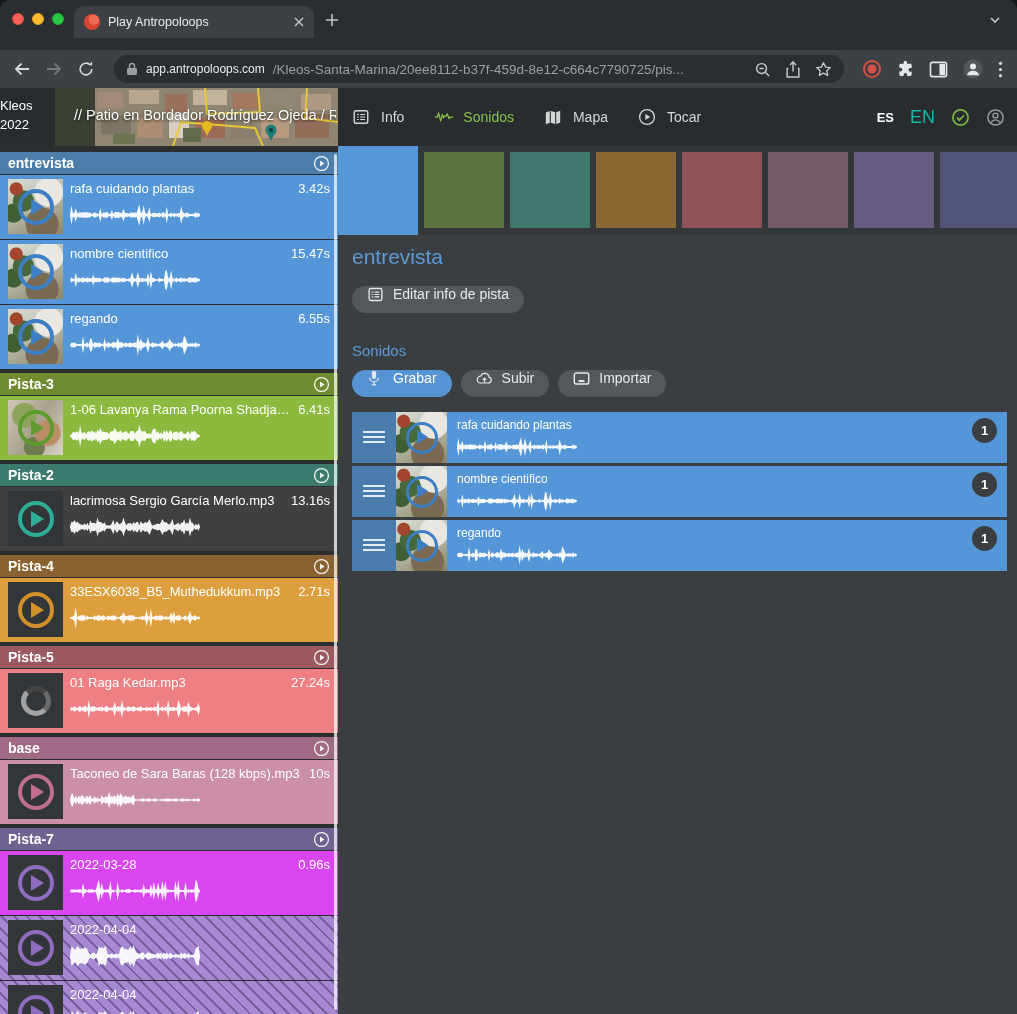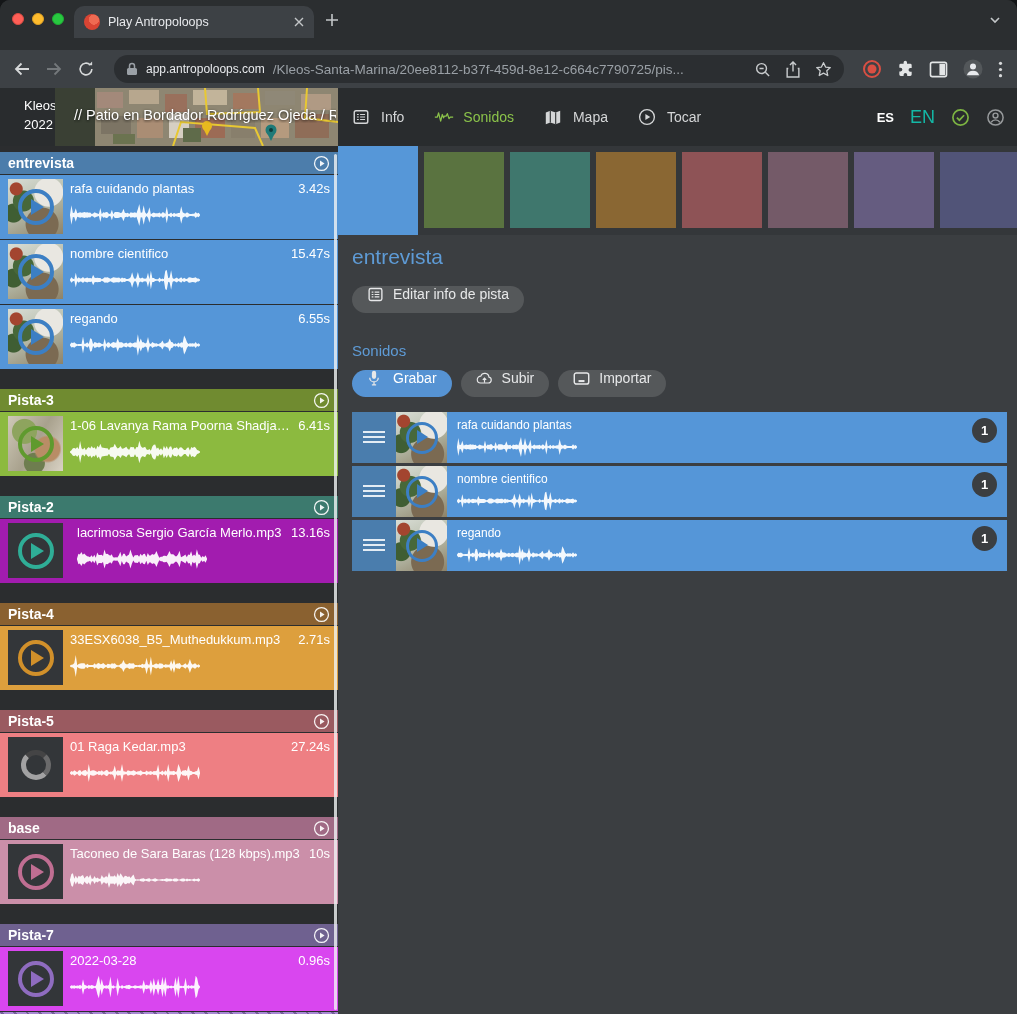--- a/index.html
+++ b/index.html
@@ -28,39 +28,39 @@
   .navbtn.disabled{color:#74787b;}
   .urlbar{height:28px;background:#2b2e31;border-radius:14px;flex:none;width:730px;margin-left:8px;
     display:flex;align-items:center;padding:0 12px;gap:8px;color:#9aa0a6;}
   .urlbar .host{color:#e8eaed;font-size:12px;white-space:nowrap;}
   .urlbar .path{color:#9aa0a6;font-size:13.5px;white-space:nowrap;overflow:hidden;flex:1;}
   .urlicons{display:flex;gap:14px;align-items:center;color:#c8cbcd;}
   .rightcluster{display:flex;gap:14px;align-items:center;margin-left:auto;color:#d7d9da;padding-right:4px;}
 
   
   .appheader{height:58px;background:#292c2e;position:relative;flex:none;}
-  .project{position:absolute;left:24px;top:9px;color:#fff;font-size:13px;line-height:1.45;}
+  .project{position:absolute;left:0;top:9px;color:#fff;font-size:13px;line-height:1.45;}
   .mapimg{position:absolute;left:55px;top:0;width:283px;height:58px;overflow:hidden;}
   .breadcrumb{position:absolute;left:74px;top:19px;width:262px;color:#fff;font-size:14.5px;
     text-shadow:0 1px 3px rgba(0,0,0,.8);white-space:nowrap;overflow:hidden;}
   .apptabs{position:absolute;left:352px;top:0;height:58px;display:flex;align-items:center;gap:30px;}
   .apptab{display:flex;align-items:center;gap:9px;color:#d4d6d7;font-size:14px;cursor:pointer;}
   .apptab.active{color:#8bc34a;}
   .apptab .icn{width:20px;height:18px;display:flex;align-items:center;}
   .lang{position:absolute;right:12px;top:0;height:58px;display:flex;align-items:center;gap:16px;}
   .lang .es{color:#fff;font-size:13px;font-weight:bold;}
   .lang .en{color:#14b8a6;font-size:18px;font-weight:normal;}
 
   
   .content{flex:1;display:flex;min-height:0;}
   .sidebar{width:338px;flex:none;background:#2b2d2f;position:relative;overflow:hidden;padding-top:6px;}
   .sb-scroll{position:absolute;right:1px;top:8px;bottom:4px;width:3px;border-radius:2px;
     background:rgba(240,242,244,.8);}
   .track-header{height:22px;display:flex;align-items:center;justify-content:space-between;
-    padding:0 8px;color:#fff;font-size:14px;font-weight:700;margin-top:20px;}
+    padding:0 8px;color:#fff;font-size:14px;font-weight:700;margin-top:4px;}
   .track:first-child .track-header{margin-top:0;}
   .hdr-play{width:17px;height:17px;color:rgba(255,255,255,.92);}
   .hdr-play svg{width:17px;height:17px;display:block;}
   .track-header{margin-bottom:1px;}
   .sound-row{height:64px;margin-bottom:1px;display:flex;position:relative;}
   .thumb{width:55px;height:55px;margin:4px 0 0 8px;flex:none;position:relative;background:#333639;
     display:flex;align-items:center;justify-content:center;overflow:hidden;}
   .thumb.garden{background:
     radial-gradient(circle at 15% 18%, #a3452f 0 6px, transparent 7px),
     radial-gradient(circle at 28% 40%, #47683a 0 10px, transparent 11px),
@@ -415,21 +415,21 @@
     <header class="track-header" style="background: rgb(60, 122, 110);">
       <span class="track-name">Pista-2</span>
       <span class="hdr-play">
         <svg viewBox="0 0 20 20">
                   <circle cx="10" cy="10" r="8.2" fill="none" stroke="currentColor" stroke-width="1.5"></circle>
                   <path d="M8.2 6.6v6.8l5.4-3.4z" fill="currentColor"></path>
                 </svg>
       </span>
     </header>
     <div class="track-sounds">
-              <div class="sound-row" style="background: #a21caf; gap: 7px;">
+              <div class="sound-row" style="background: #404040;">
     <div class="thumb dark" style="--acc: #2fae97;">
                   <span class="play-ring"></span>
                 </div>
     <div class="sound-body">
       <div class="sound-top">
         <span class="sound-title">lacrimosa Sergio García Merlo.mp3</span>
         <span class="sound-duration">13.16s</span>
       </div>
       <svg class="wave" viewBox="0 0 100 20" preserveAspectRatio="none">
                     <polygon points="0,9.60 1.11,5.94 2.22,6.51 3.33,4.67 4.44,6.81 5.56,5.82 6.67,6.99 7.78,7.88 8.89,8.04 10,8.58 11.11,7.19 12.22,8.59 13.33,6.79 14.44,8.97 15.56,5.09 16.67,6.97 17.78,6.93 18.89,6.74 20,7.70 21.11,2.70 22.22,6.22 23.33,5.97 24.44,6.66 25.56,7.46 26.67,6.34 27.78,8.68 28.89,8.79 30,8.64 31.11,8.82 32.22,7.12 33.33,4.39 34.44,8.51 35.56,5.95 36.67,5.91 37.78,8.12 38.89,7.29 40,6.58 41.11,2.63 42.22,6.42 43.33,8.83 44.44,7.21 45.56,7.21 46.67,6.83 47.78,8.32 48.89,6.00 50,7.56 51.11,6.16 52.22,5.92 53.33,8.72 54.44,5.43 55.56,7.40 56.67,7.29 57.78,6.18 58.89,6.79 60,6.22 61.11,3.78 62.22,6.71 63.33,8.95 64.44,8.19 65.56,8.36 66.67,7.58 67.78,7.55 68.89,7.89 70,6.40 71.11,3.90 72.22,6.40 73.33,6.27 74.44,6.56 75.56,7.93 76.67,7.84 77.78,6.39 78.89,3.63 80,8.56 81.11,8.13 82.22,7.58 83.33,6.52 84.44,8.66 85.56,6.56 86.67,6.83 87.78,4.00 88.89,7.85 90,6.58 91.11,7.67 92.22,2.47 93.33,6.54 94.44,6.82 95.56,8.96 96.67,7.77 97.78,8.68 98.89,7.04 100,9.60 100,10.40 98.89,12.96 97.78,11.32 96.67,12.23 95.56,11.04 94.44,13.18 93.33,13.46 92.22,17.53 91.11,12.33 90,13.42 88.89,12.15 87.78,16.00 86.67,13.17 85.56,13.44 84.44,11.34 83.33,13.48 82.22,12.42 81.11,11.87 80,11.44 78.89,16.37 77.78,13.61 76.67,12.16 75.56,12.07 74.44,13.44 73.33,13.73 72.22,13.60 71.11,16.10 70,13.60 68.89,12.11 67.78,12.45 66.67,12.42 65.56,11.64 64.44,11.81 63.33,11.05 62.22,13.29 61.11,16.22 60,13.78 58.89,13.21 57.78,13.82 56.67,12.71 55.56,12.60 54.44,14.57 53.33,11.28 52.22,14.08 51.11,13.84 50,12.44 48.89,14.00 47.78,11.68 46.67,13.17 45.56,12.79 44.44,12.79 43.33,11.17 42.22,13.58 41.11,17.37 40,13.42 38.89,12.71 37.78,11.88 36.67,14.09 35.56,14.05 34.44,11.49 33.33,15.61 32.22,12.88 31.11,11.18 30,11.36 28.89,11.21 27.78,11.32 26.67,13.66 25.56,12.54 24.44,13.34 23.33,14.03 22.22,13.78 21.11,17.30 20,12.30 18.89,13.26 17.78,13.07 16.67,13.03 15.56,14.91 14.44,11.03 13.33,13.21 12.22,11.41 11.11,12.81 10,11.42 8.89,11.96 7.78,12.12 6.67,13.01 5.56,14.18 4.44,13.19 3.33,15.33 2.22,13.49 1.11,14.06 0,10.40"></polygon>

